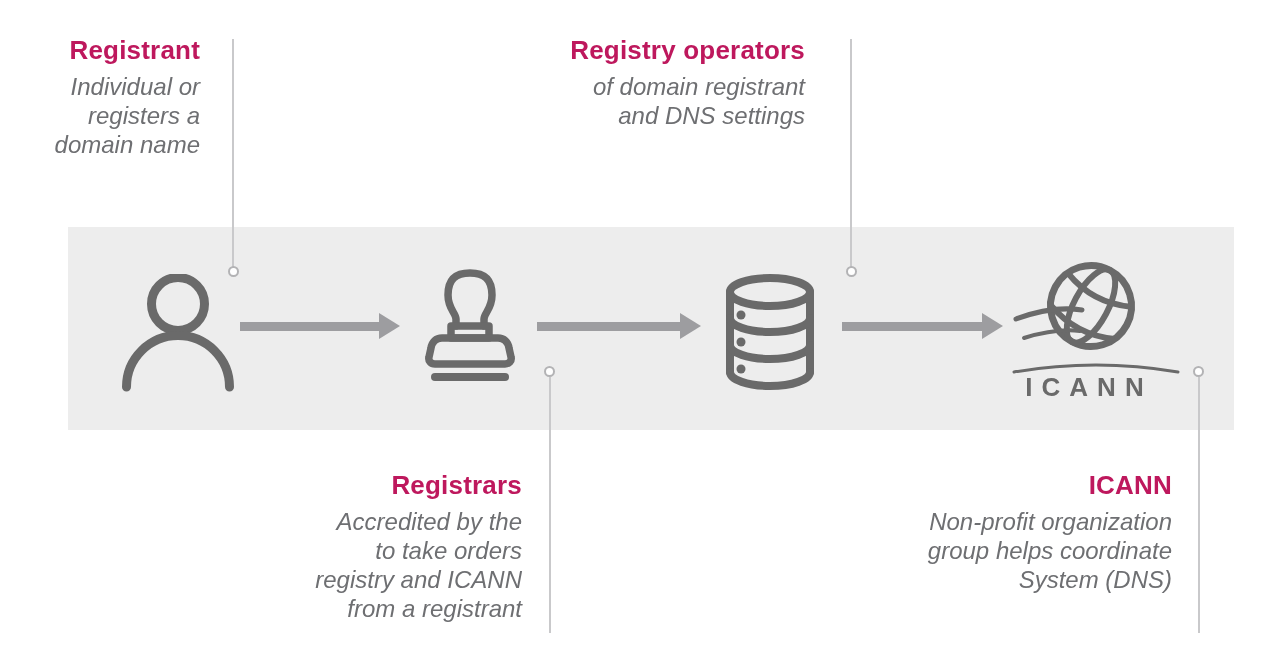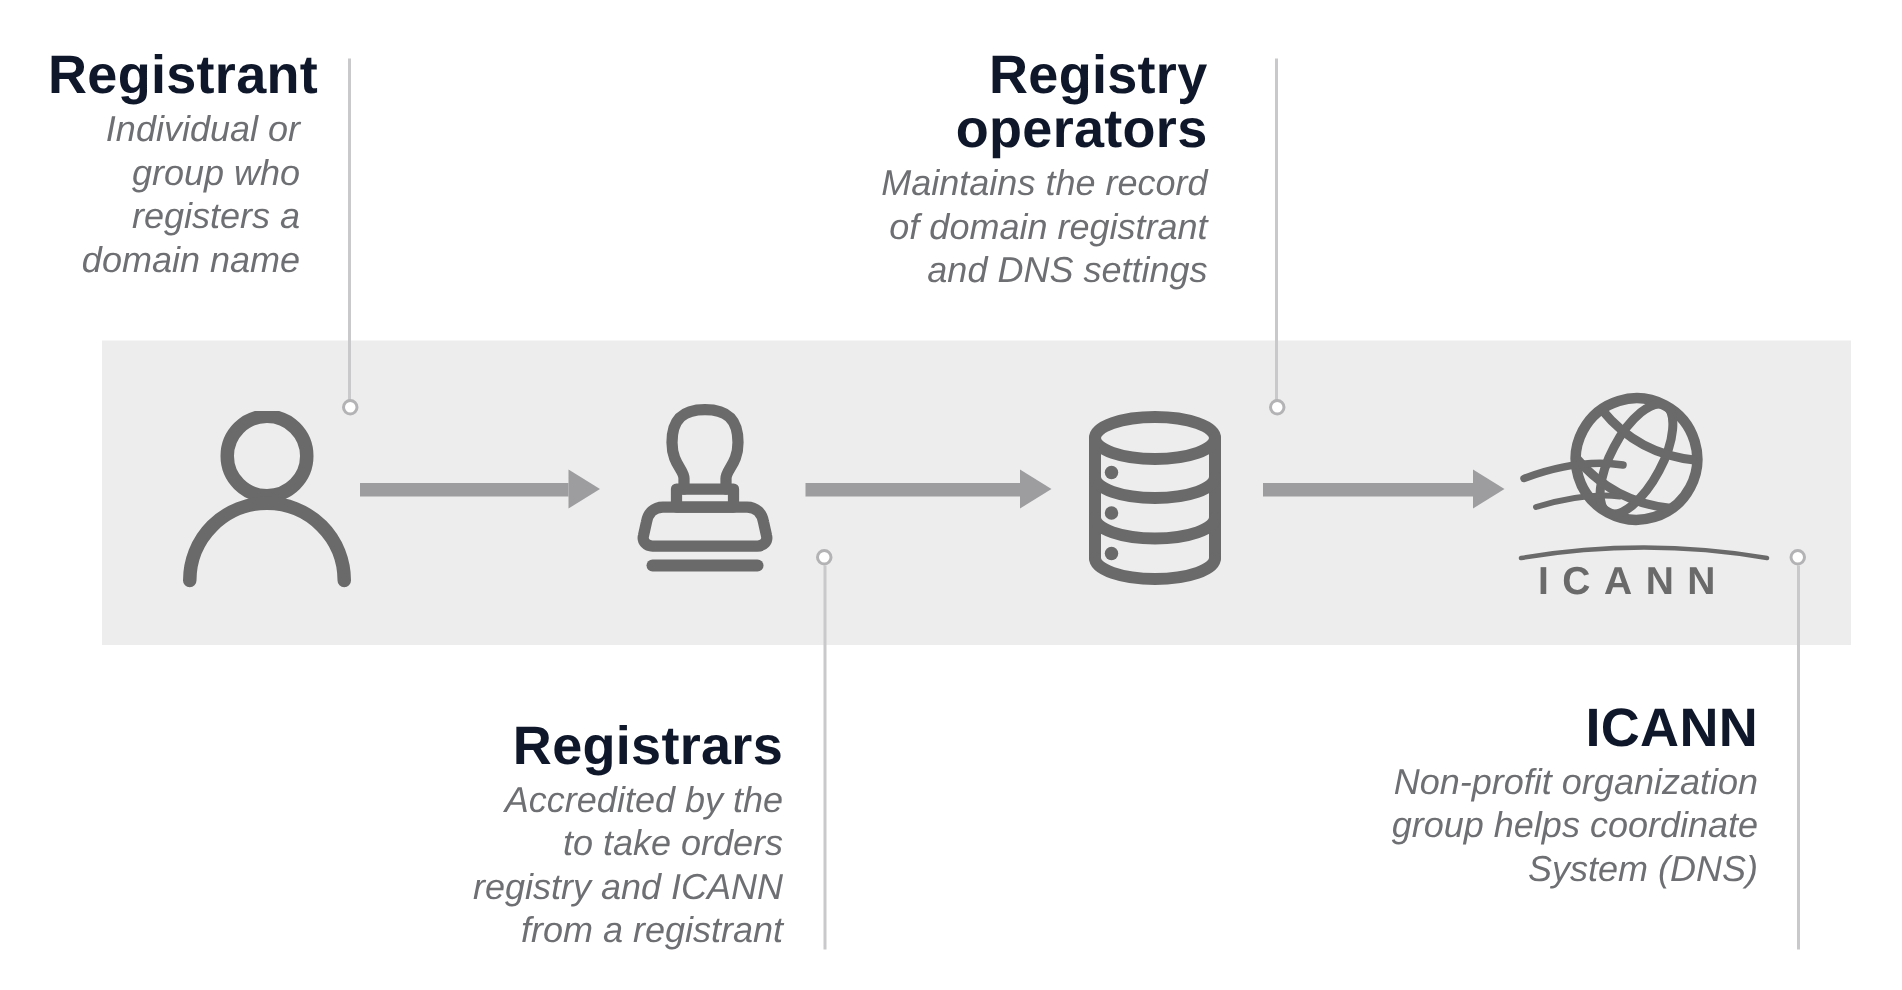--- a/index.html
+++ b/index.html
@@ -14,36 +14,36 @@
   }
   .band {
     position: absolute;
     left: 68px; top: 227px;
     width: 1166px; height: 203px;
     background: #ededed;
   }
   .label-block { position: absolute; text-align: right; }
   .label-block h2 {
     margin: 0 0 4px 0;
-    font-size: 36px;
+    font-size: 26px;
     line-height: 36px;
     font-weight: 700;
-    color: #0f172a;
+    color: #be185d;
     letter-spacing: 0.2px;
     padding-left: 32px;
   }
   .dline {
     font-size: 24px;
     line-height: 29px;
     color: #6e6f72;
     font-style: italic;
   }
   .lb-registrant { left: 0px;   top: 32px;  width: 200px; }
   .lb-registry   { left: 500px; top: 32px;  width: 305px; }
-  .lb-registrars { left: 290px; top: 467px; width: 232px; margin-top: 12px; }
+  .lb-registrars { left: 290px; top: 467px; width: 232px; }
   .lb-icann      { left: 888px; top: 467px; width: 284px; }
 
   .v-line { position: absolute; width: 2px; background: #c9c9cb; }
   .vl-1 { left: 232px;  top: 39px;  height: 228px; }
   .vl-2 { left: 850px;  top: 39px;  height: 228px; }
   .vl-3 { left: 549px;  top: 377px; height: 256px; }
   .vl-4 { left: 1198px; top: 377px; height: 256px; }
 
   .dot {
     position: absolute;
@@ -157,28 +157,26 @@
         </g>
       </g>
       <path d="M 2 117 Q 84 103 166 117" fill="none" stroke="#6a6a6a" stroke-width="3" stroke-linecap="round"></path>
       <text x="77" y="141" text-anchor="middle" font-family="Liberation Sans, DejaVu Sans, sans-serif" font-size="26" font-weight="bold" letter-spacing="9" fill="#6a6a6a">ICANN</text>
     </svg>
   </div>
 
   <div class="label-block lb-registrant">
     <h2>Registrant</h2>
     <div class="dline">Individual or</div>
-    <div class="dline">group who</div>
     <div class="dline">registers a</div>
     <div class="dline">domain name</div>
   </div>
 
   <div class="label-block lb-registry">
     <h2>Registry operators</h2>
-    <div class="dline">Maintains the record</div>
     <div class="dline">of domain registrant</div>
     <div class="dline">and DNS settings</div>
   </div>
 
   <div class="label-block lb-registrars">
     <h2>Registrars</h2>
     <div class="dline">Accredited by the</div>
     <div class="dline">to take orders</div>
     <div class="dline">registry and ICANN</div>
     <div class="dline">from a registrant</div>

